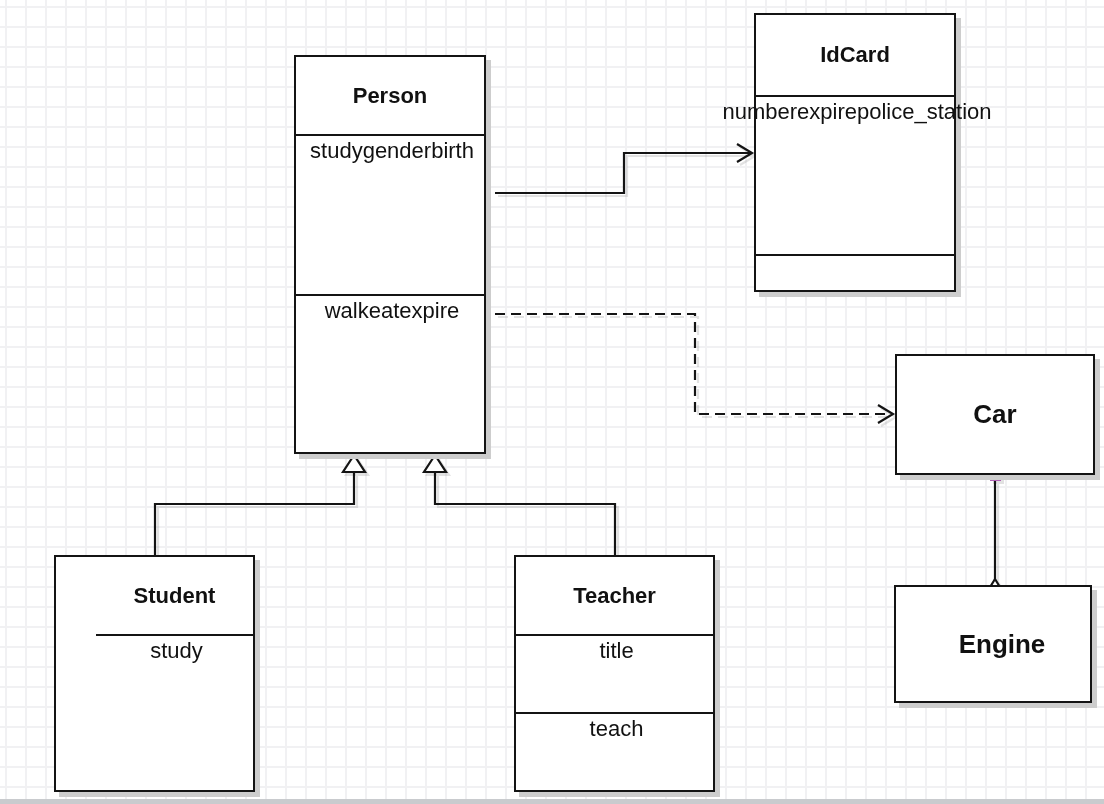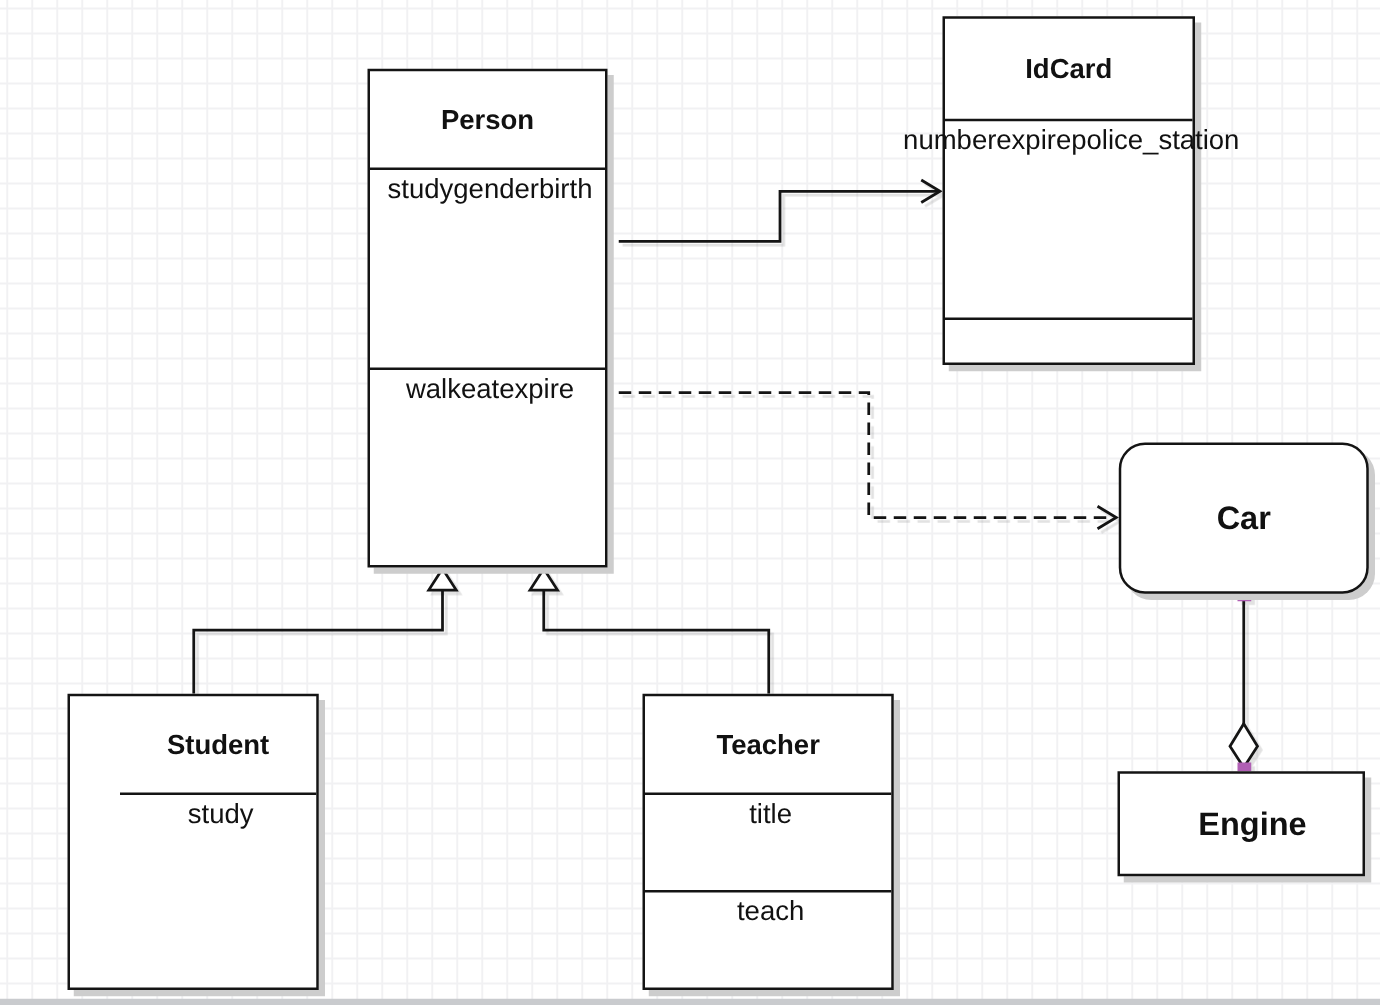--- a/index.html
+++ b/index.html
@@ -100,25 +100,25 @@
   <div class="uml-class" style="left:754px;top:13px;width:202px;height:279px;">
     <div class="uml-title" style="height:80px">IdCard</div>
     <div class="uml-section" style="height:159px">
       <div class="uml-line">number</div>
       <div class="uml-line">expire</div>
       <div class="uml-line">police_station</div>
     </div>
     <div class="uml-section grow"></div>
   </div>
 
-  <div class="uml-class" style="left:895px;top:354px;width:200px;height:121px;border-radius:21px;">
+  <div class="uml-class" style="left:895px;top:354px;width:200px;height:121px;">
     <div class="uml-title big" style="flex:1 1 auto">Car</div>
   </div>
 
-  <div class="uml-class" style="left:894px;top:617px;width:198px;height:84px;padding-left:18px;">
+  <div class="uml-class" style="left:894px;top:585px;width:198px;height:118px;padding-left:18px;">
     <div class="uml-title big" style="flex:1 1 auto">Engine</div>
   </div>
 
   <div class="uml-class" style="left:54px;top:555px;width:201px;height:237px;padding-left:40px;">
     <div class="uml-title" style="height:77px">Student</div>
     <div class="uml-section grow">
       <div class="uml-line">study</div>
     </div>
   </div>
 

